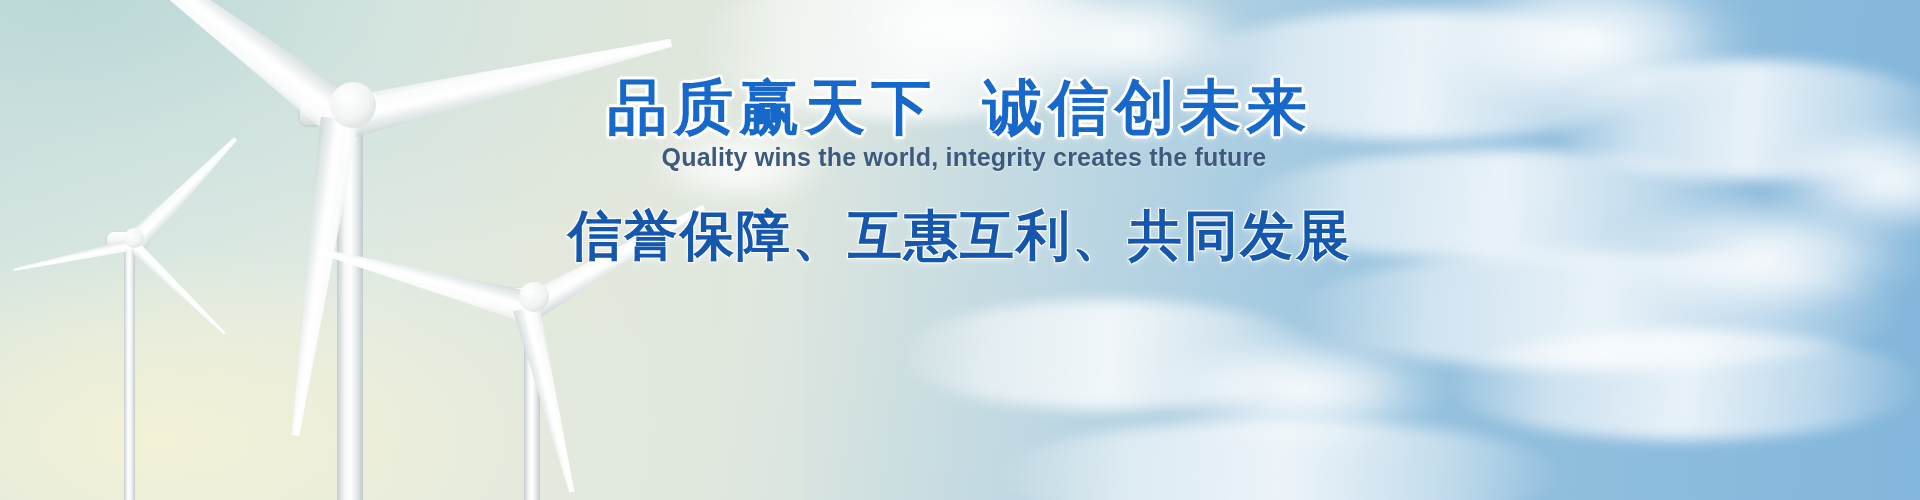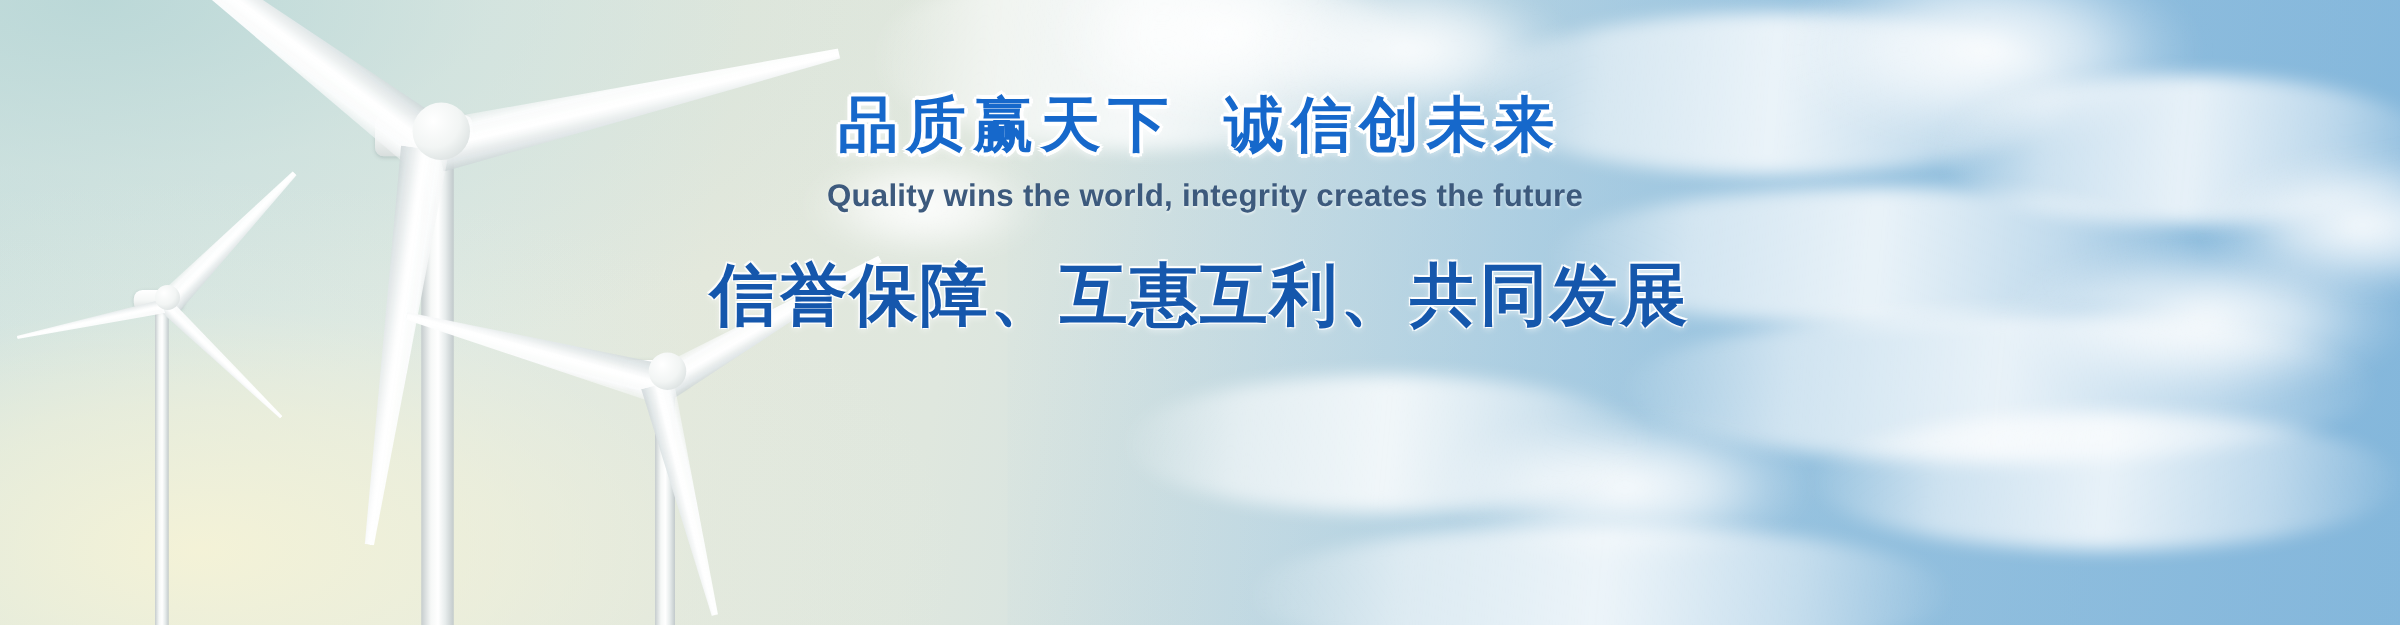--- a/index.html
+++ b/index.html
@@ -135,21 +135,21 @@
     position: absolute;
     left: 0; top: 0;
     width: 100%;
     text-align: center;
     pointer-events: none;
   }
   .headline {
     position: absolute;
     left: 0; top: 68px;
     width: 100%;
-    font-size: 48px;
+    font-size: 60px;
     font-weight: 700;
     letter-spacing: 6px;
     color: #1668cb;
     white-space: pre;
     text-shadow:
       -2px -2px 0 #ffffff,  2px -2px 0 #ffffff,
       -2px  2px 0 #ffffff,  2px  2px 0 #ffffff,
       -3px  0px 0 #ffffff,  3px  0px 0 #ffffff,
        0px -3px 0 #ffffff,  0px  3px 0 #ffffff,
        0 3px 7px rgba(255,255,255,0.75);

